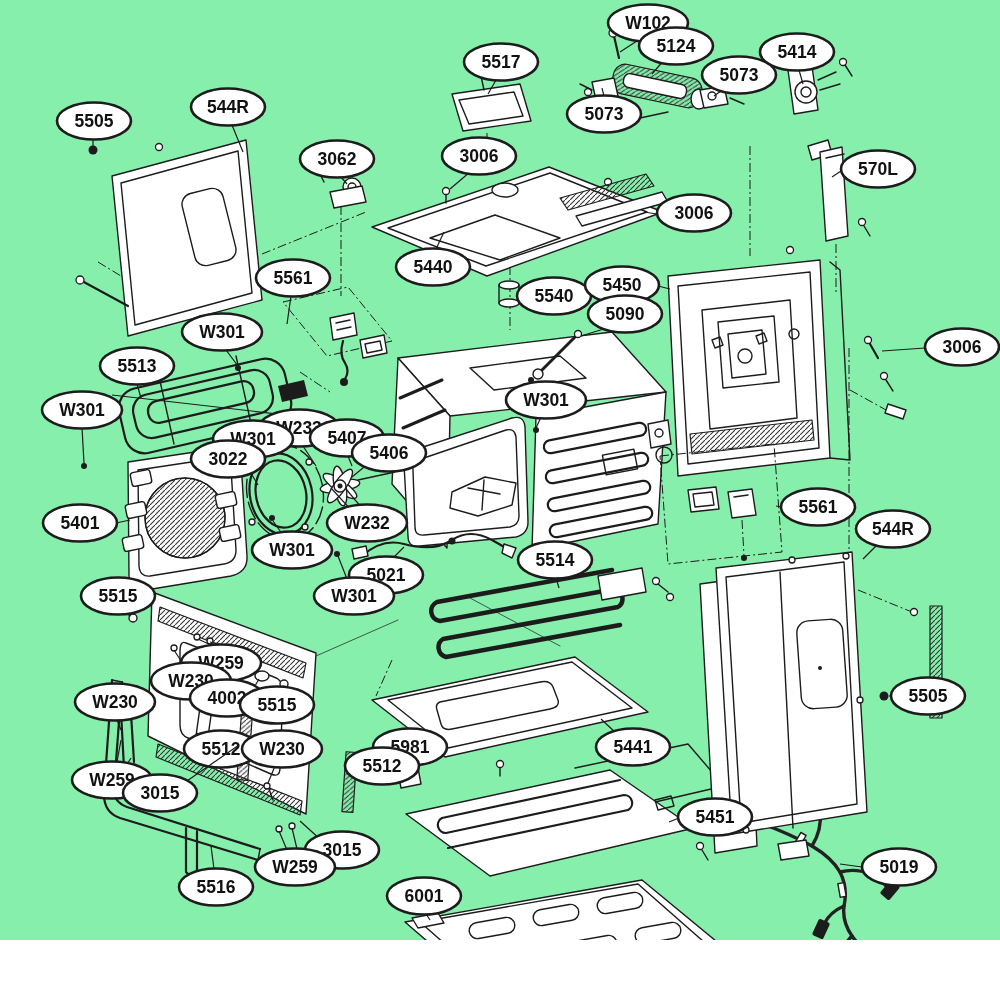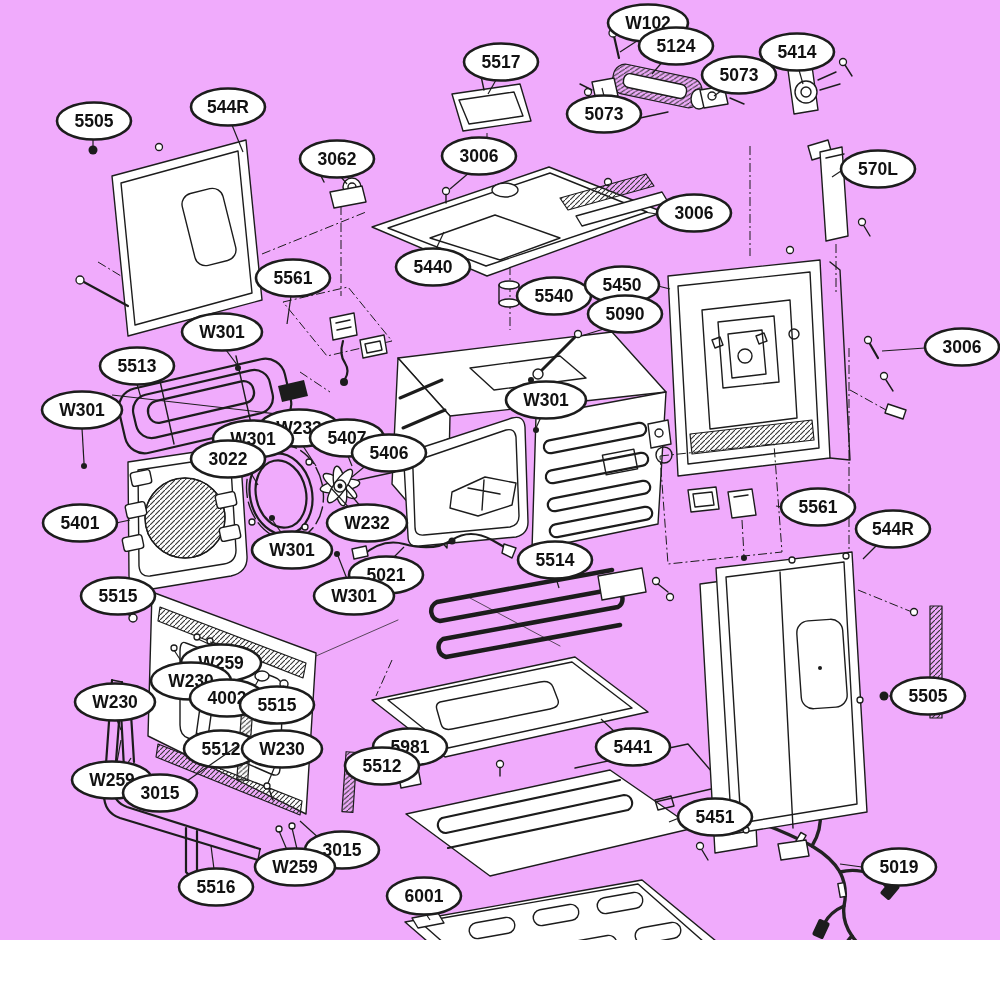--- a/index.html
+++ b/index.html
@@ -1,16 +1,16 @@
 <!DOCTYPE html>
 <html><head>
 <meta charset="utf-8">
 <style>
   html,body{margin:0;padding:0;background:#fff;}
-  .stage{position:relative;width:1000px;height:940px;background:#f0abfc;overflow:hidden;}
+  .stage{position:relative;width:1000px;height:940px;background:#86efac;overflow:hidden;}
   svg{display:block;}
   .o{fill:#fff;stroke:#1c1c1c;stroke-width:1.4;stroke-linejoin:round;stroke-linecap:round;}
   .l{fill:none;stroke:#1c1c1c;stroke-width:1.4;stroke-linejoin:round;stroke-linecap:round;}
   .t2{stroke-width:2.2;} .t3{stroke-width:3;} .t45{stroke-width:4.5;}
   .thin{stroke-width:.9;opacity:.8;}
   .dd{fill:none;stroke:#1c1c1c;stroke-width:1;stroke-dasharray:9 3 2 3;}
   .ht{fill:url(#hatch);stroke:#1c1c1c;stroke-width:1.2;stroke-linejoin:round;}
   .bk{fill:#1c1c1c;stroke:none;}
   .sc{fill:#fff;stroke:#1c1c1c;stroke-width:1.3;}
   .hw{fill:none;stroke:#222;stroke-width:3.4;stroke-linecap:round;stroke-linejoin:round;}

